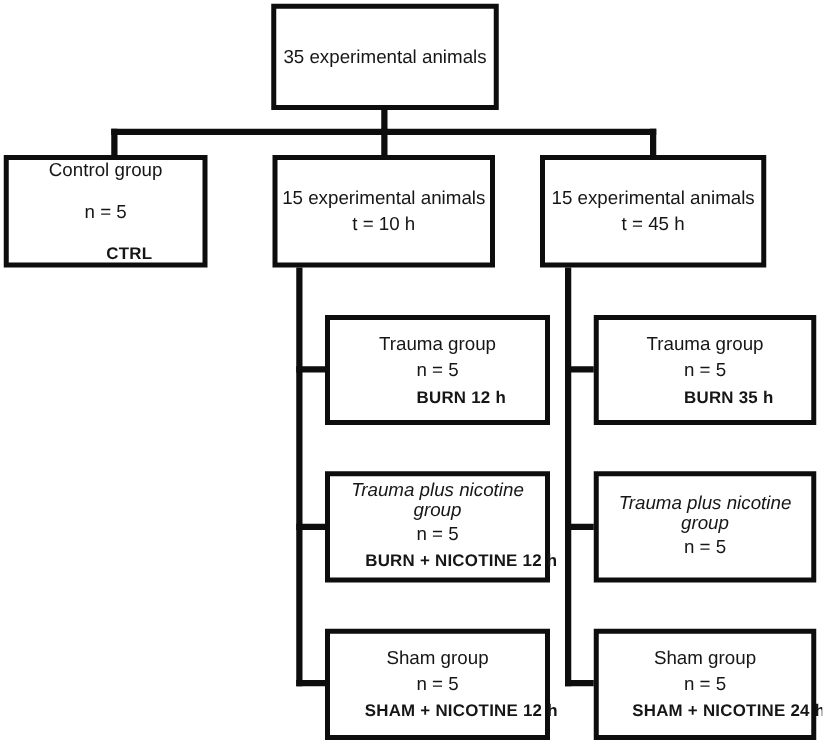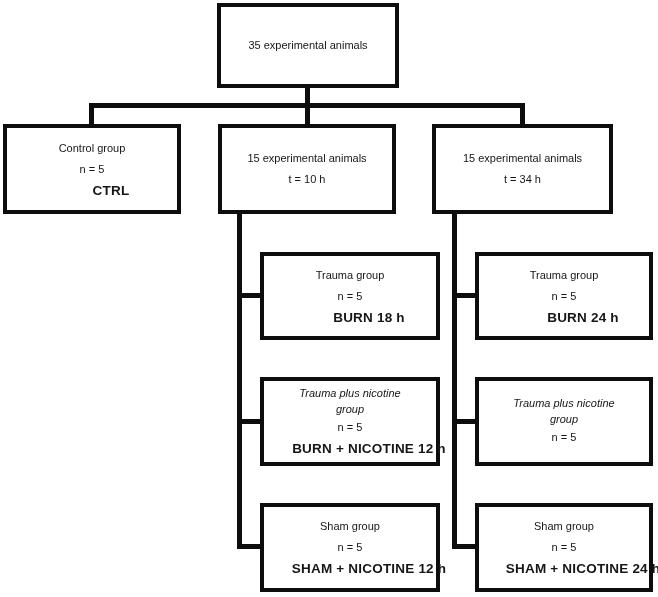--- a/index.html
+++ b/index.html
@@ -5,21 +5,21 @@
   html,body{margin:0;padding:0;background:#ffffff;}
   .canvas{
     position:relative;width:658px;height:597px;background:#ffffff;
     font-family:"Liberation Sans",sans-serif;color:#111111;overflow:hidden;
   }
   .node{
     position:absolute;box-sizing:border-box;border:4px solid #0d0d0d;background:#ffffff;
     display:flex;flex-direction:column;align-items:center;justify-content:center;
     text-align:center;z-index:2;
   }
-  .line{display:block;font-size:11px;line-height:21px;white-space:nowrap;color:#161616;}
+  .line{display:block;font-size:15px;line-height:21px;white-space:nowrap;color:#161616;}
   .line.tight{line-height:16px;font-style:italic;}
   .line.code{font-weight:bold;font-size:13.5px;letter-spacing:.2px;margin-left:38px;}
   .edge{position:absolute;background:#0d0d0d;z-index:1;}
 </style>
 </head>
 <body>
 
 <div class="canvas">
 
   <div class="edge" style="left:305px;top:86px;width:5px;height:19px;"></div>
@@ -35,46 +35,46 @@
 
   <div class="edge" style="left:452px;top:211px;width:5px;height:338px;"></div>
   <div class="edge" style="left:452px;top:293px;width:27px;height:5px;"></div>
   <div class="edge" style="left:452px;top:419px;width:27px;height:5px;"></div>
   <div class="edge" style="left:452px;top:544px;width:27px;height:5px;"></div>
 
   <div class="node" style="left:217px;top:3px;width:182px;height:85px;">
     <span class="line">35 experimental animals</span>
   </div>
 
-  <div class="node" style="left:3px;top:124px;width:178px;height:90px;">
+  <div class="node" style="left:3px;top:124px;width:163px;height:90px;gap:12px;">
     <span class="line">Control group</span>
     <span class="line">n = 5</span>
     <span class="line code">CTRL</span>
   </div>
 
   <div class="node" style="left:218px;top:124px;width:178px;height:90px;">
     <span class="line">15 experimental animals</span>
     <span class="line">t = 10 h</span>
   </div>
 
   <div class="node" style="left:432px;top:124px;width:181px;height:90px;">
     <span class="line">15 experimental animals</span>
-    <span class="line">t = 34 h</span>
+    <span class="line">t = 45 h</span>
   </div>
 
   <div class="node" style="left:260px;top:252px;width:180px;height:88px;">
     <span class="line">Trauma group</span>
     <span class="line">n = 5</span>
-    <span class="line code">BURN 18 h</span>
+    <span class="line code">BURN 12 h</span>
   </div>
 
   <div class="node" style="left:475px;top:252px;width:178px;height:88px;">
     <span class="line">Trauma group</span>
     <span class="line">n = 5</span>
-    <span class="line code">BURN 24 h</span>
+    <span class="line code">BURN 35 h</span>
   </div>
 
   <div class="node" style="left:260px;top:377px;width:180px;height:89px;">
     <span class="line tight">Trauma plus nicotine</span>
     <span class="line tight">group</span>
     <span class="line">n = 5</span>
     <span class="line code">BURN + NICOTINE 12 h</span>
   </div>
 
   <div class="node" style="left:475px;top:377px;width:178px;height:89px;">

